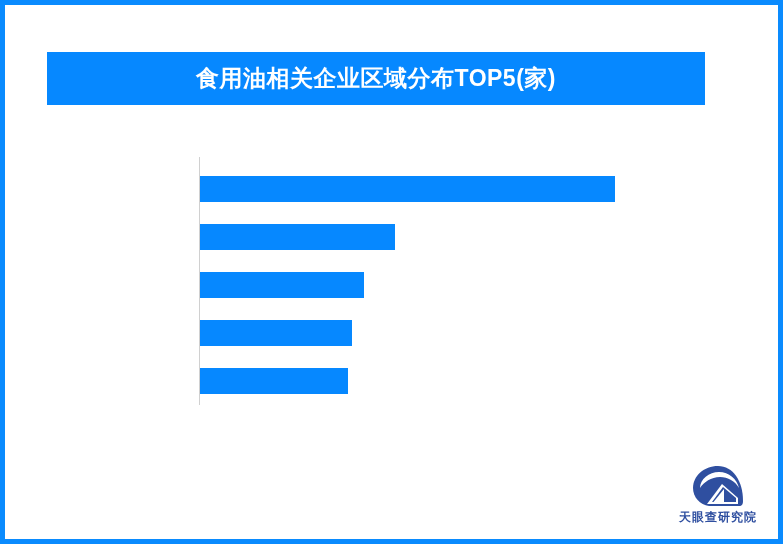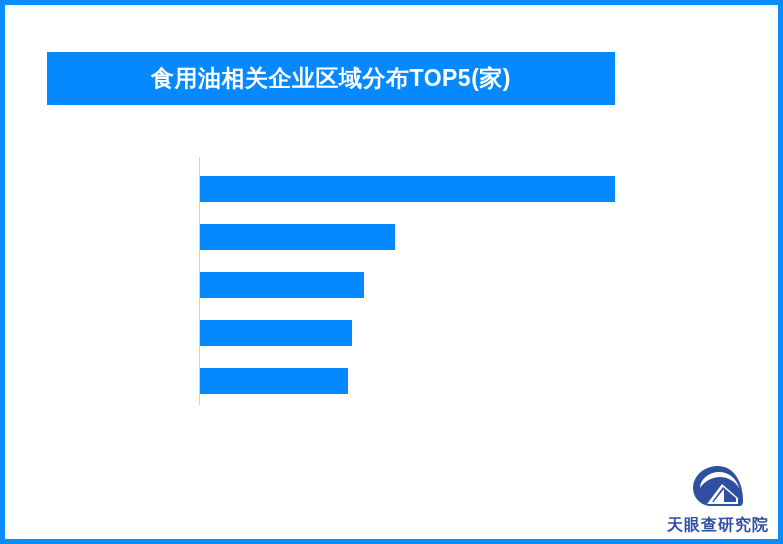--- a/index.html
+++ b/index.html
@@ -19,21 +19,21 @@
     height: 544px;
     background: #ffffff;
     border: 5px solid #0a8bfe;
   }
 
   
   #title-banner {
     position: absolute;
     left: 42px;
     top: 47px;
-    width: 568px;
+    width: 658px;
     height: 53px;
     background: #0688ff;
     display: flex;
     align-items: center;
     justify-content: center;
   }
   #title-text {
     color: #ffffff;
     font-size: 23px;
     font-weight: bold;
@@ -91,22 +91,22 @@
     top: 460px;
     width: 96px;
     height: 72px;
     display: flex;
     flex-direction: column;
     align-items: center;
     justify-content: flex-start;
   }
   #logo-mark { width: 52px; height: 42px; display:block; }
   #logo-text {
-    margin-top: 8px;
-    font-size: 16px;
+    margin-top: 2px;
+    font-size: 12px;
     color: #2f4fa0;
     letter-spacing: 1px;
     white-space: nowrap;
     font-weight: bold;
   }
 </style>
 </head>
 <body>
 
 <div id="page">

